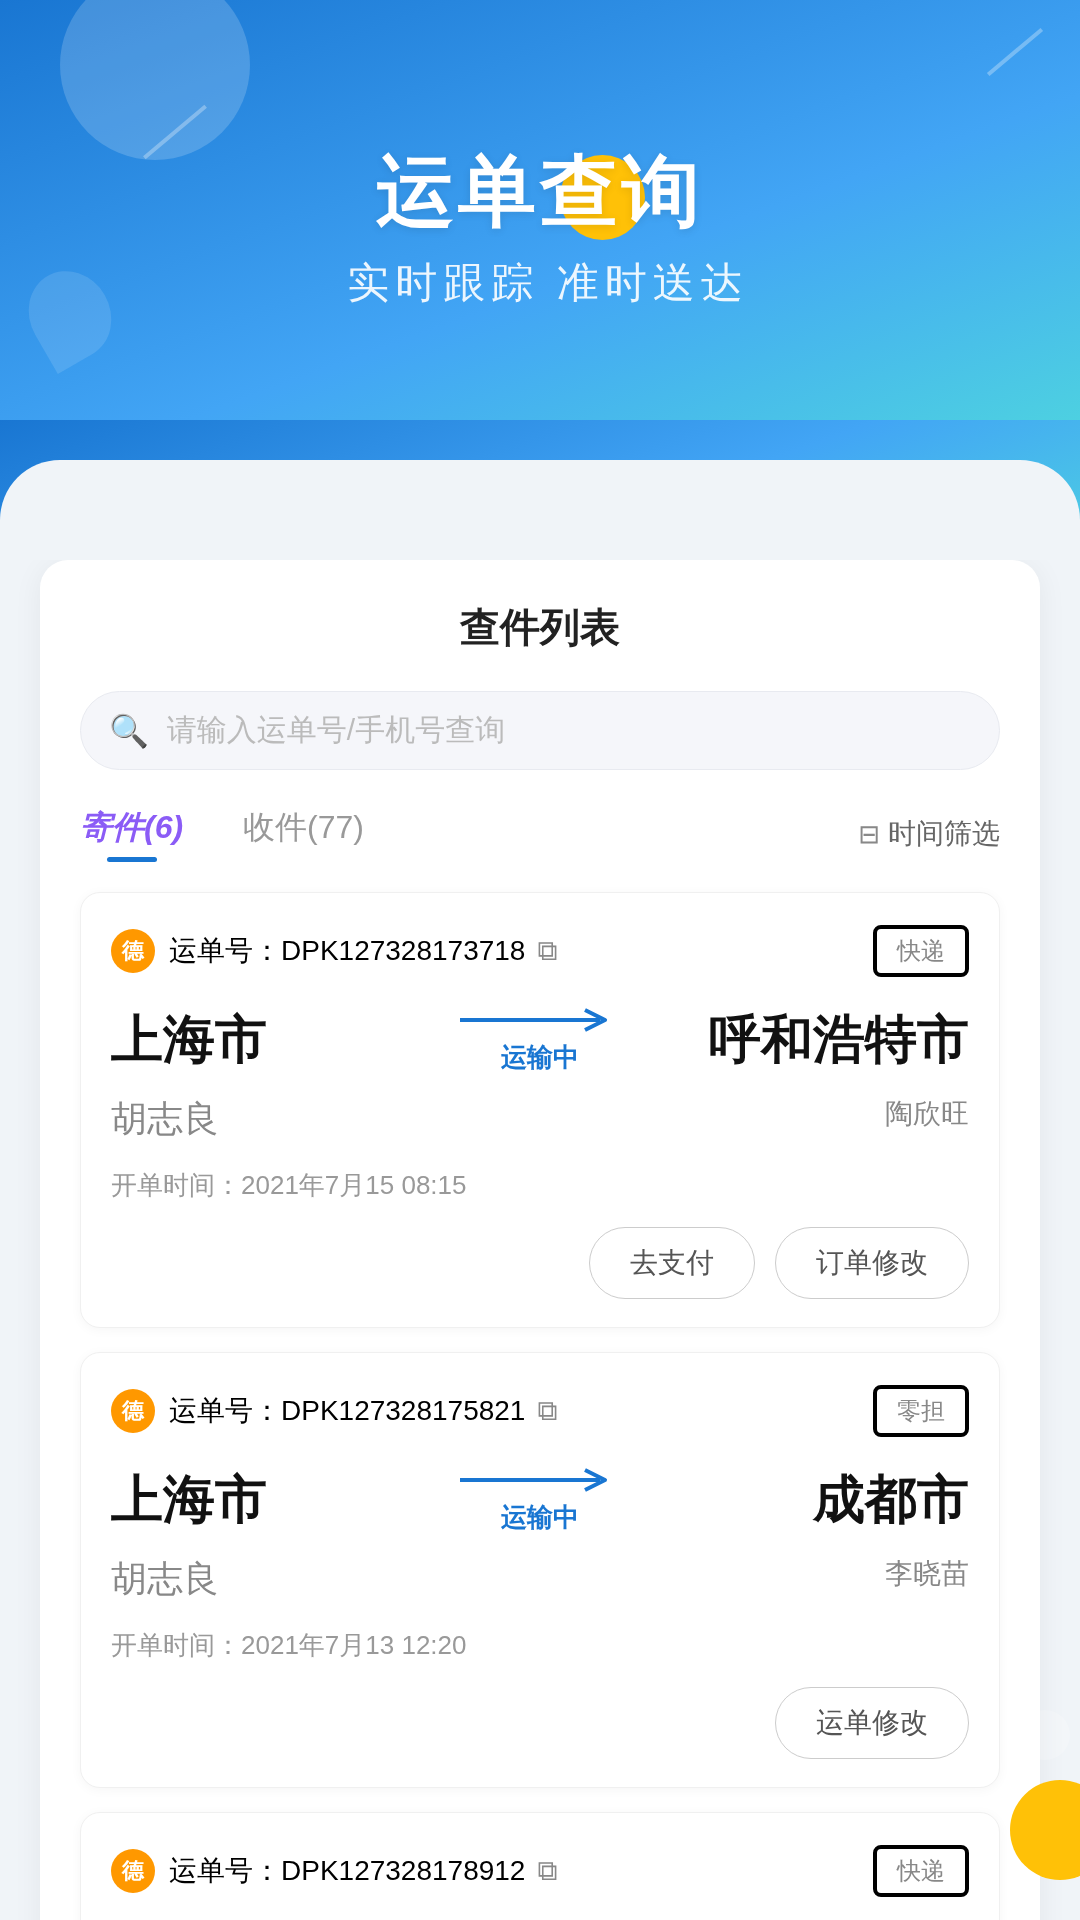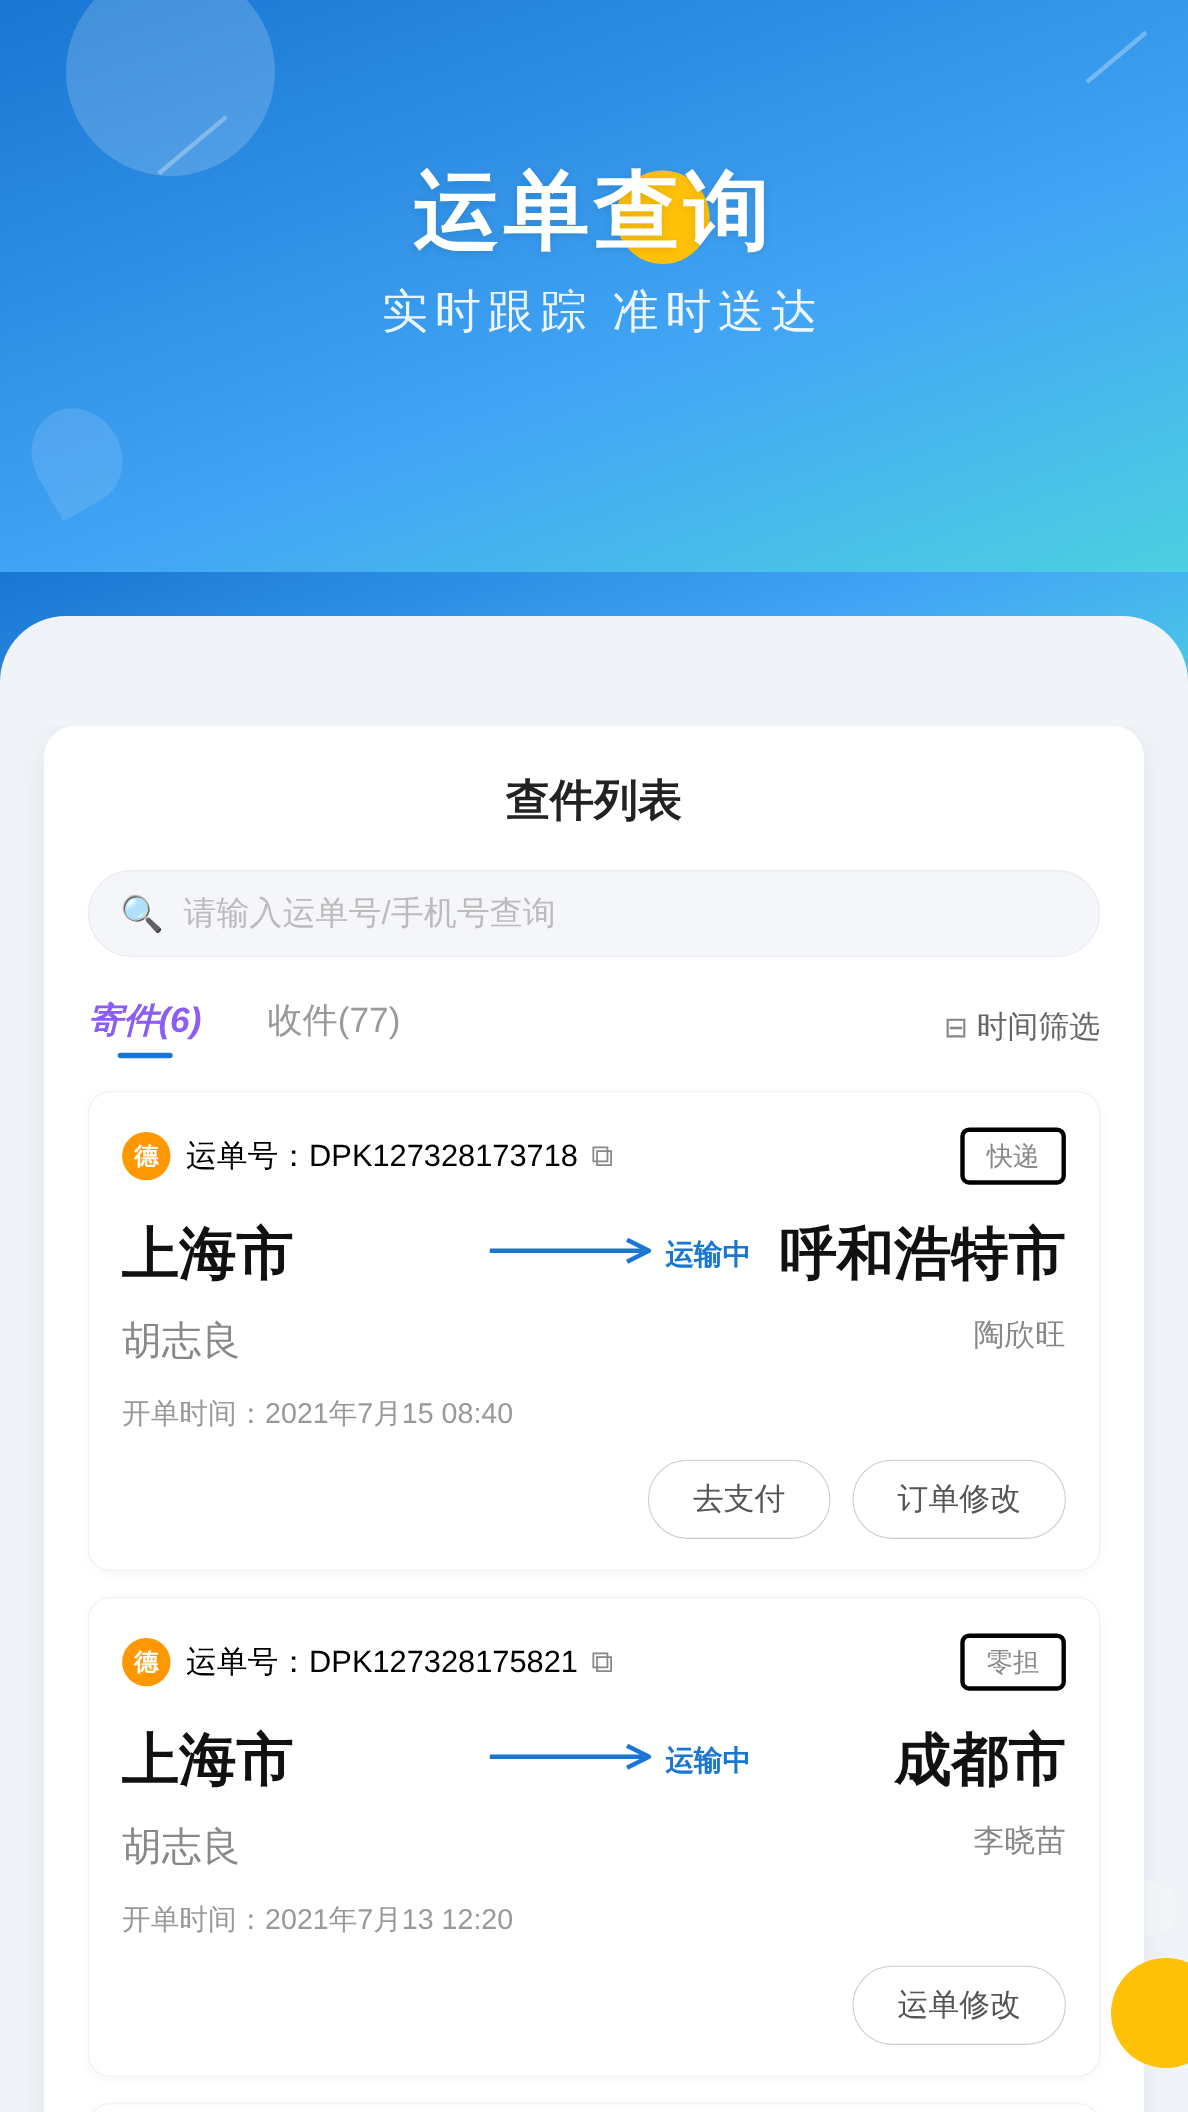--- a/index.html
+++ b/index.html
@@ -10,21 +10,21 @@
       font-family: -apple-system, 'PingFang SC', 'Microsoft YaHei', sans-serif;
       background: #2196F3;
       position: relative;
       overflow-x: hidden;
     }
 
     
     .hero {
       background: linear-gradient(160deg, #1976D2 0%, #42A5F5 60%, #4DD0E1 100%);
       width: 100%;
-      height: 520px;
+      height: 420px;
       position: relative;
       overflow: hidden;
     }
 
     .hero-deco-circle {
       position: absolute;
       top: -30px;
       left: 60px;
       width: 190px;
       height: 190px;
@@ -255,23 +255,23 @@
       font-weight: 700;
       color: #111;
       flex: 1;
     }
     .route-city.right {
       text-align: right;
     }
     .route-arrow-container {
       flex: 1;
       display: flex;
-      flex-direction: row;
-      align-items: center;
-      justify-content: flex-end;
+      flex-direction: column;
+      align-items: center;
+      justify-content: space-between;
     }
     .route-arrow-svg {
       width: 160px;
       height: 28px;
       margin-bottom: 6px;
     }
     .route-status {
       font-size: 26px;
       color: #1976D2;
       font-weight: 600;
@@ -401,21 +401,21 @@
           <span class="route-status">运输中</span>
         </div>
         <div class="route-city right">呼和浩特市</div>
       </div>
 
       <div class="waybill-names">
         <div class="sender-name">胡志良</div>
         <div class="receiver-name">陶欣旺</div>
       </div>
 
-      <div class="waybill-time">开单时间：2021年7月15 08:40</div>
+      <div class="waybill-time">开单时间：2021年7月15 08:15</div>
 
       <div class="waybill-actions">
         <button class="action-btn">去支付</button>
         <button class="action-btn">订单修改</button>
       </div>
     </div>
 
     <div class="waybill-card">
       <div class="waybill-header">
         <div class="waybill-logo">德</div>

